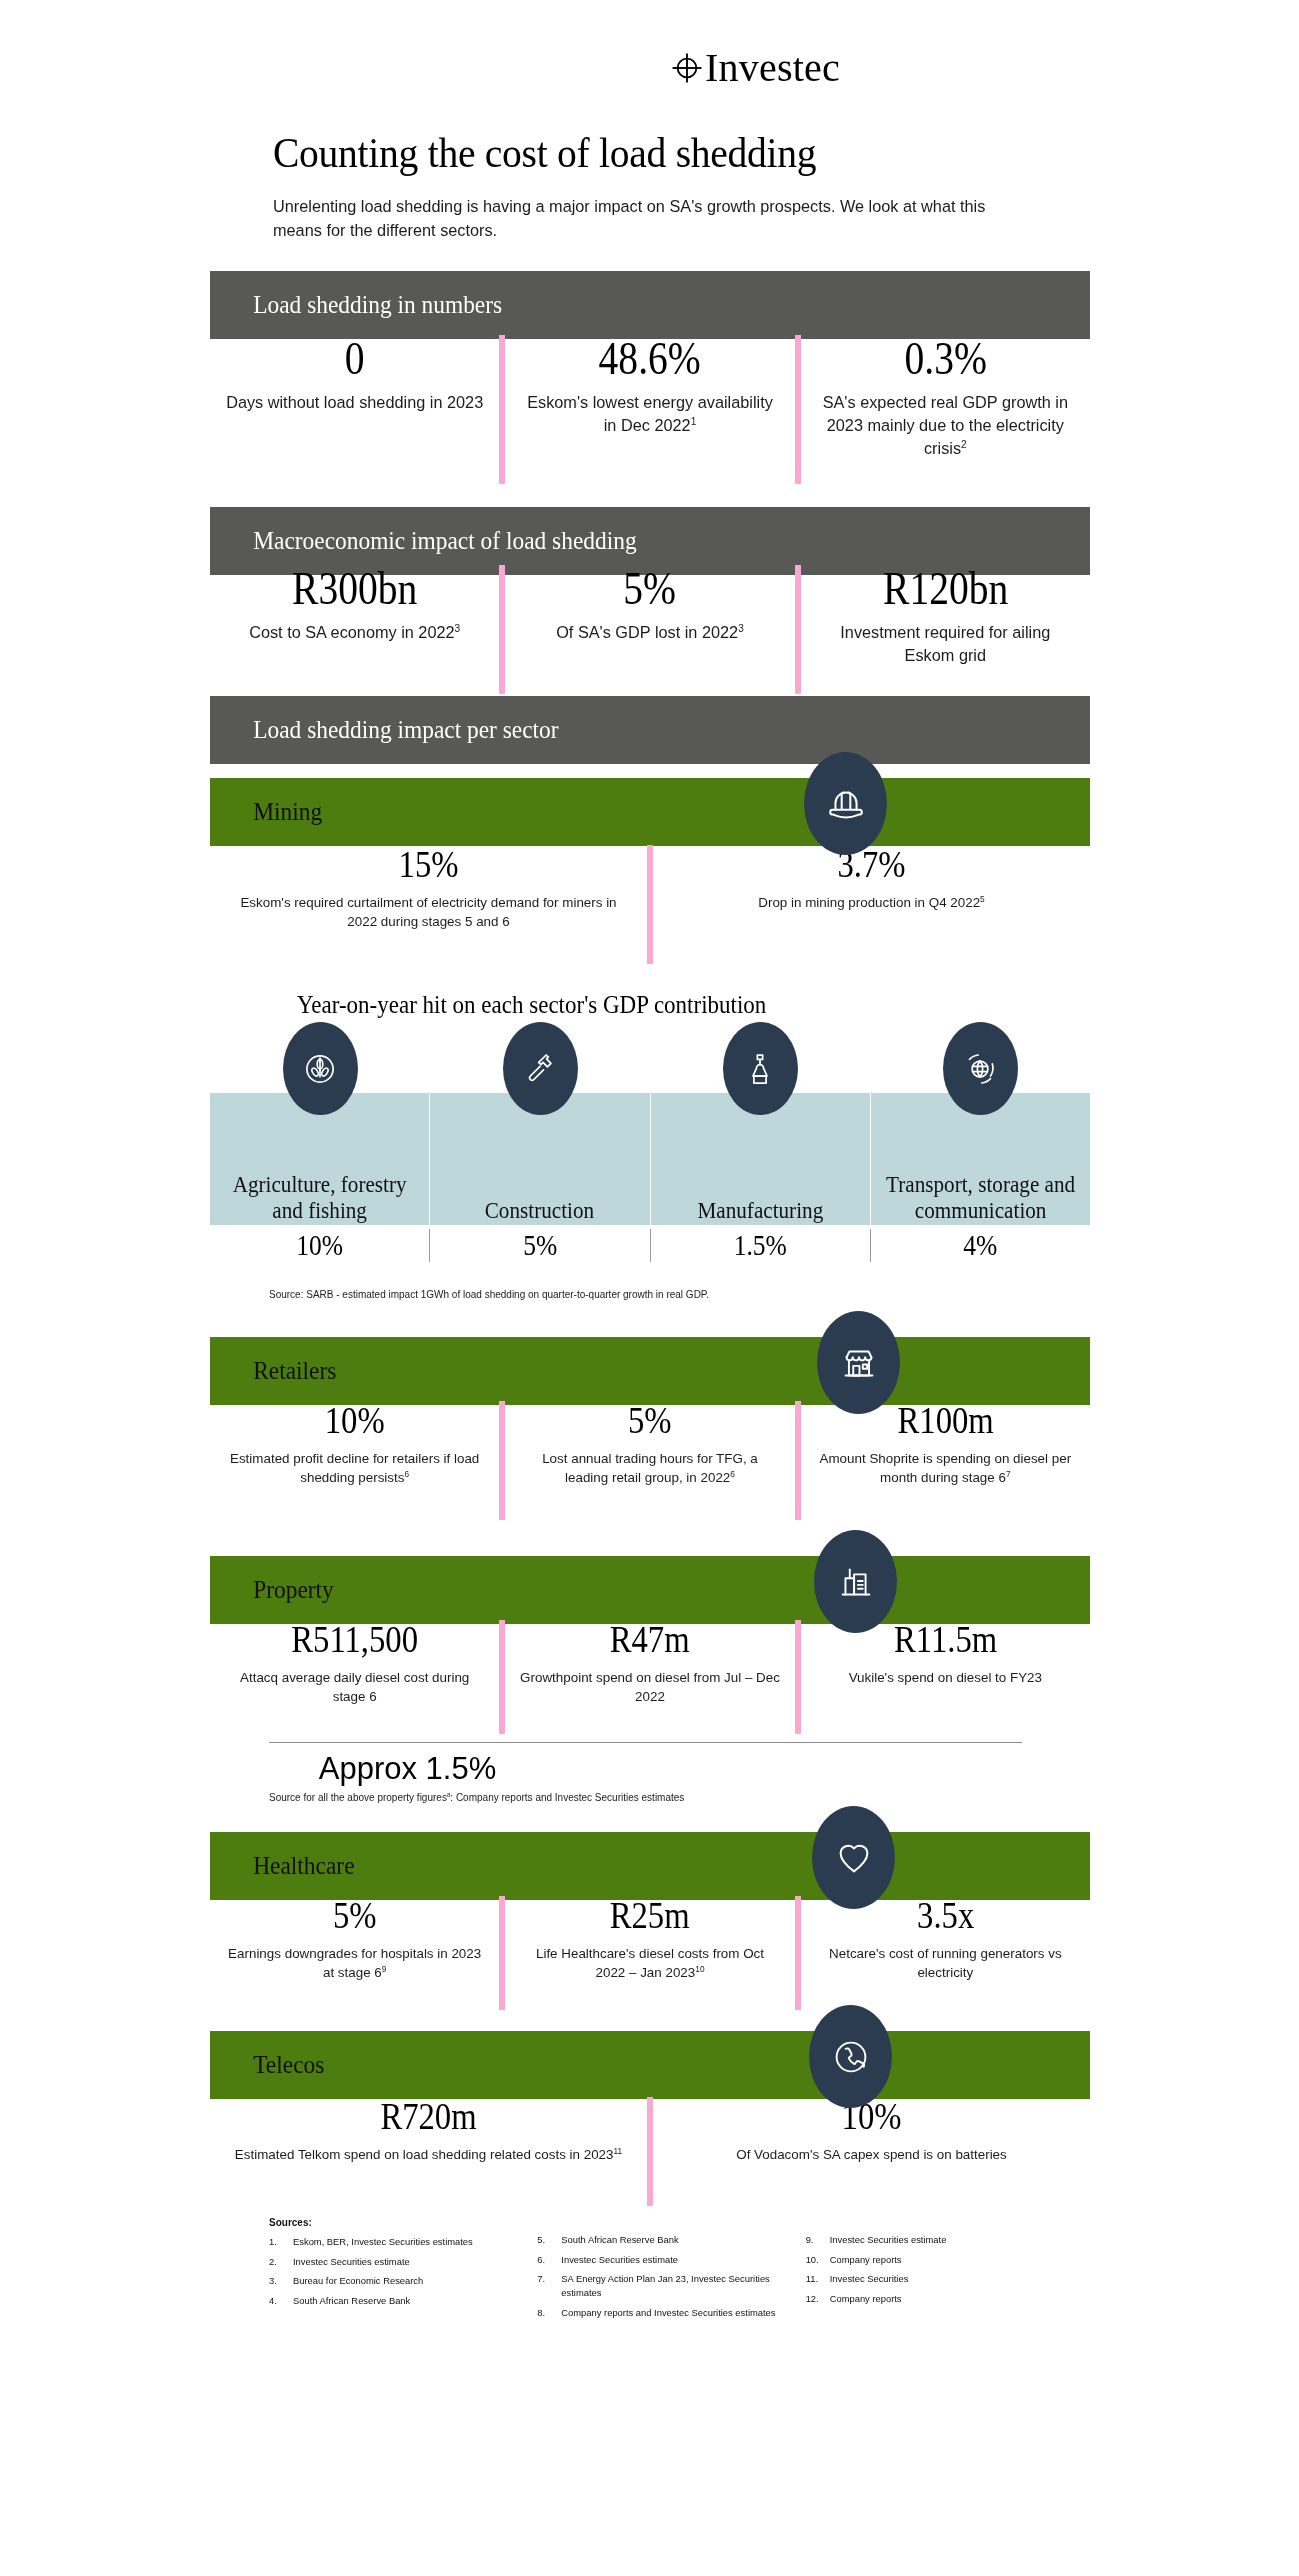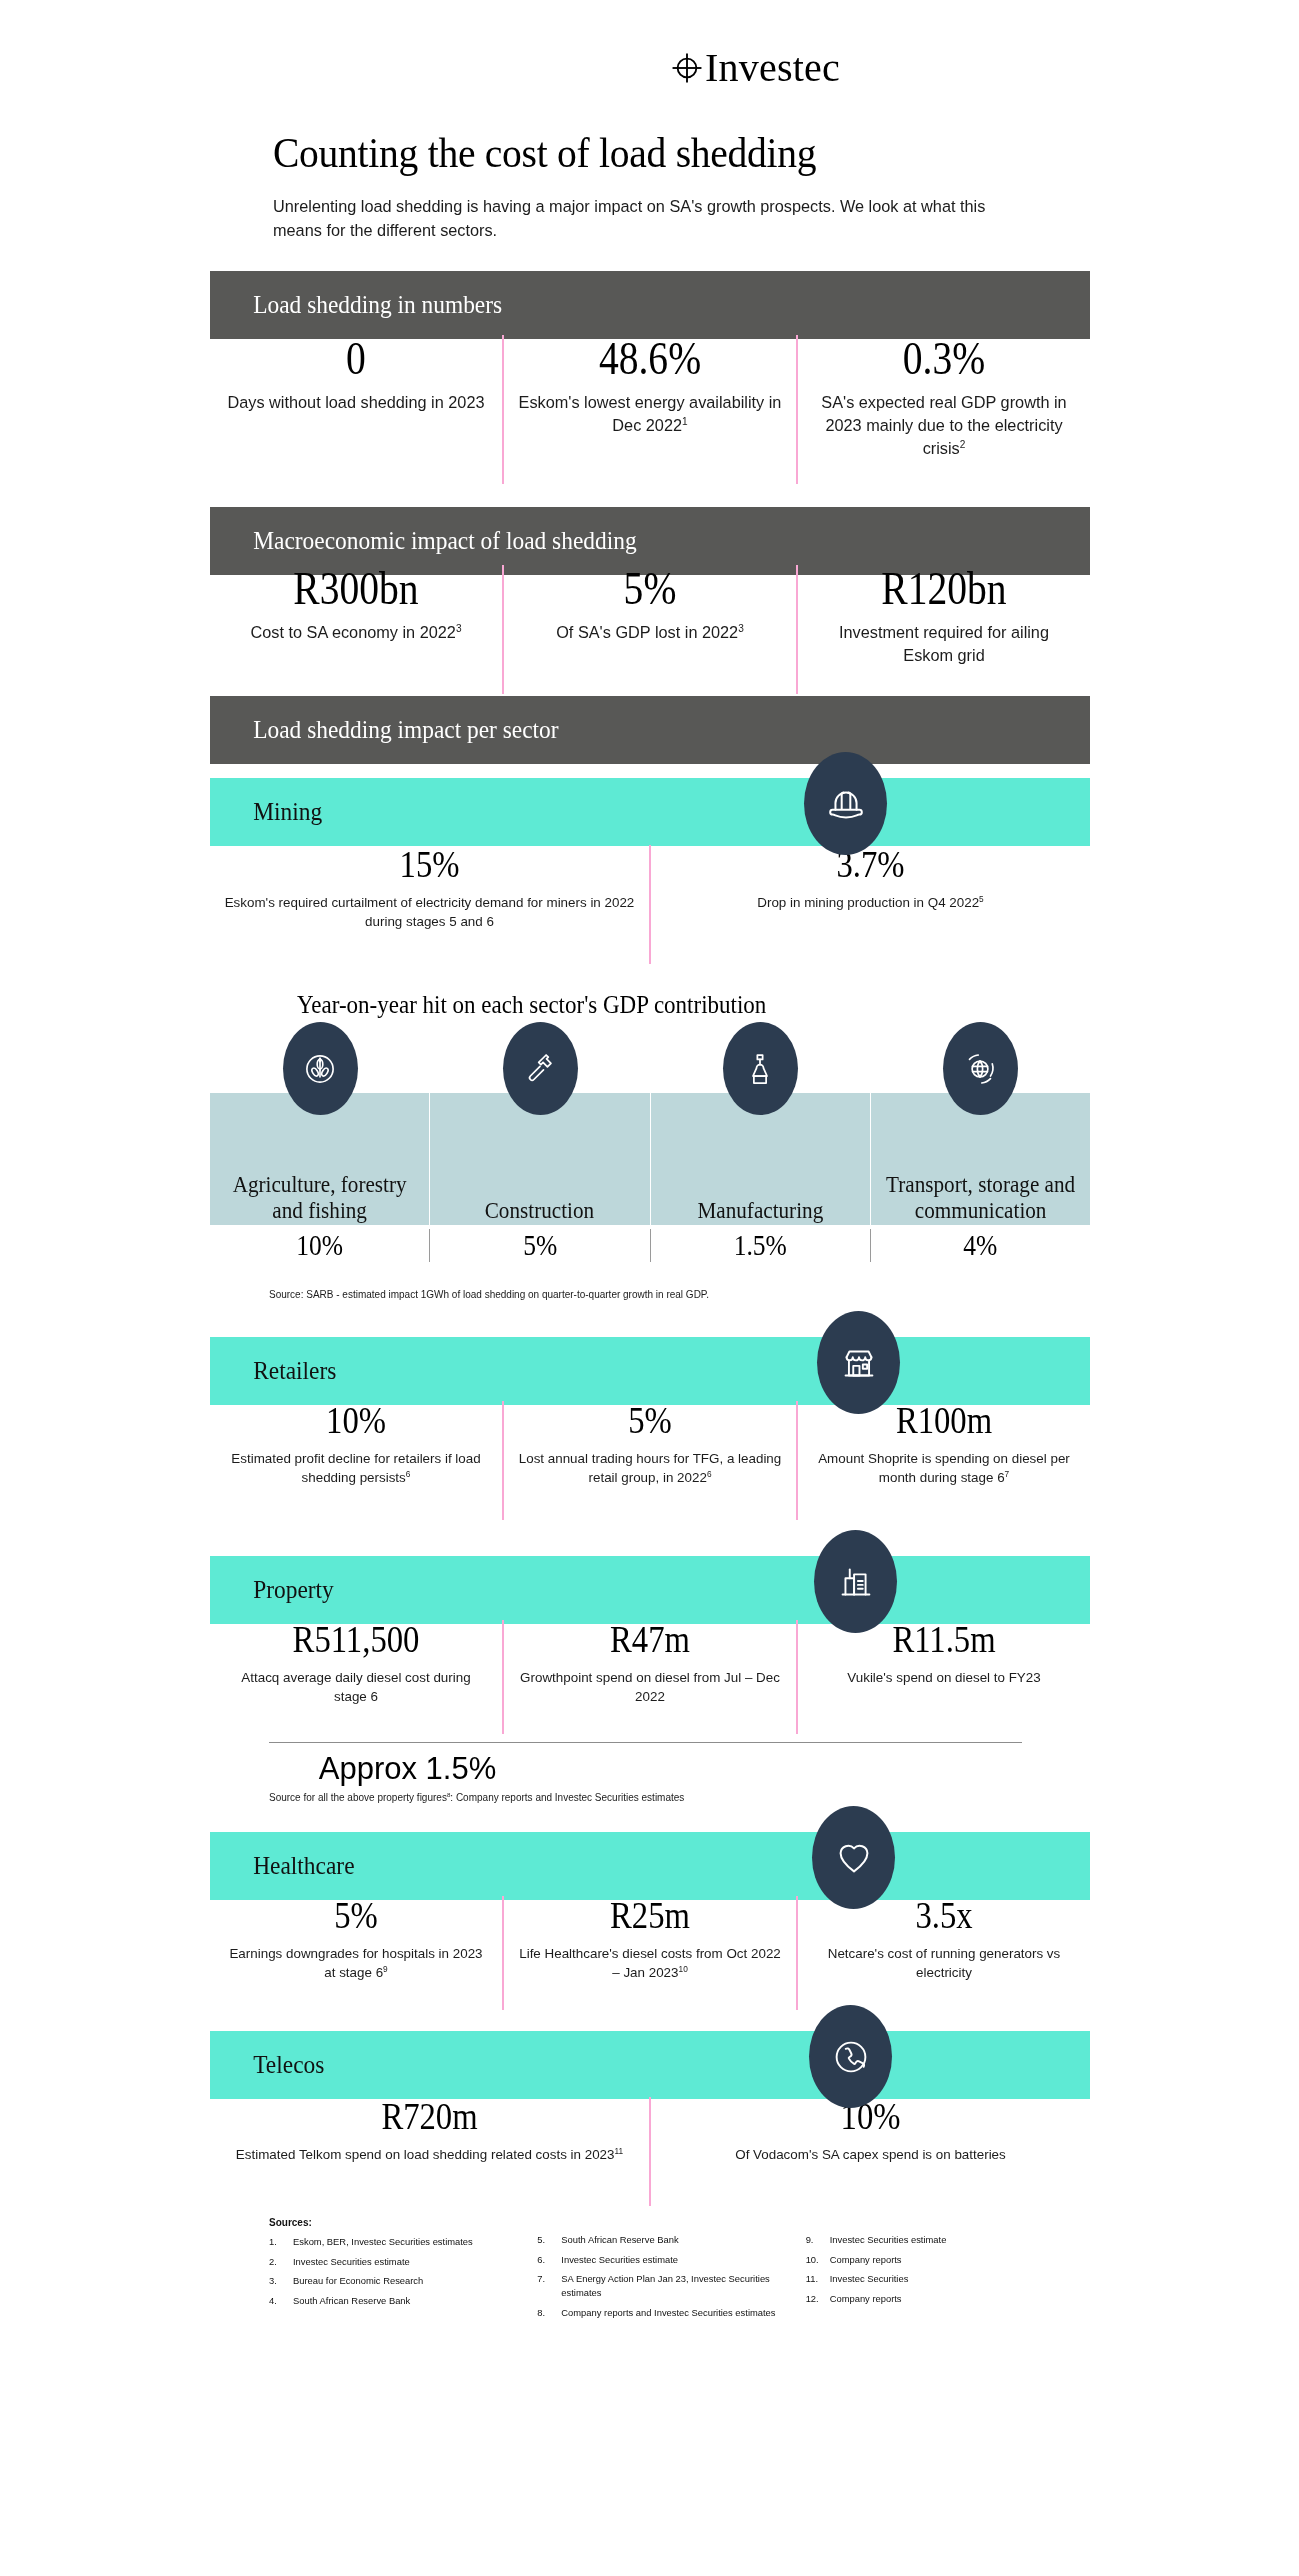--- a/index.html
+++ b/index.html
@@ -24,32 +24,32 @@
     transform:scaleX(.92);transform-origin:left center;
   }
   .subtitle{
     position:absolute;left:273px;top:195px;width:753px;
     font-size:16.3px;line-height:1.45;color:#1c1c1c;
   }
 
   
   .barband{position:absolute;left:210px;width:880px;height:68px;display:flex;align-items:center;}
   .barband.dark{background:#585856;}
-  .barband.light{background:#5eead4;}
+  .barband.light{background:#4d7c0f;}
   .bar-label{
     font-family:"Liberation Serif", serif;font-size:26px;line-height:1;
     padding-left:48px;transform:scaleX(.9);transform-origin:left center;
   }
   .barband.dark .bar-label{color:#ffffff;}
   .barband.light .bar-label{color:#111111;}
 
   
   .stats{position:absolute;left:210px;width:880px;display:flex;}
   .stat{flex:1;text-align:center;padding:0 14px;box-sizing:border-box;}
-  .stat + .stat{border-left:2px solid #f9a8d4;}
+  .stat + .stat{border-left:6px solid #f9a8d4;}
   .stat-num{
     font-family:"Liberation Serif", serif;
     font-size:46px;line-height:1.05;color:#000;
     transform:scaleX(.86);display:block;
   }
   .stat-num.sm{font-size:38px;}
   .stat-desc{font-size:16.3px;line-height:1.4;color:#1c1c1c;margin-top:8px;}
   .stat-desc.tiny{font-size:13.4px;line-height:1.45;}
   sup{font-size:.62em;vertical-align:super;line-height:0;}
 

